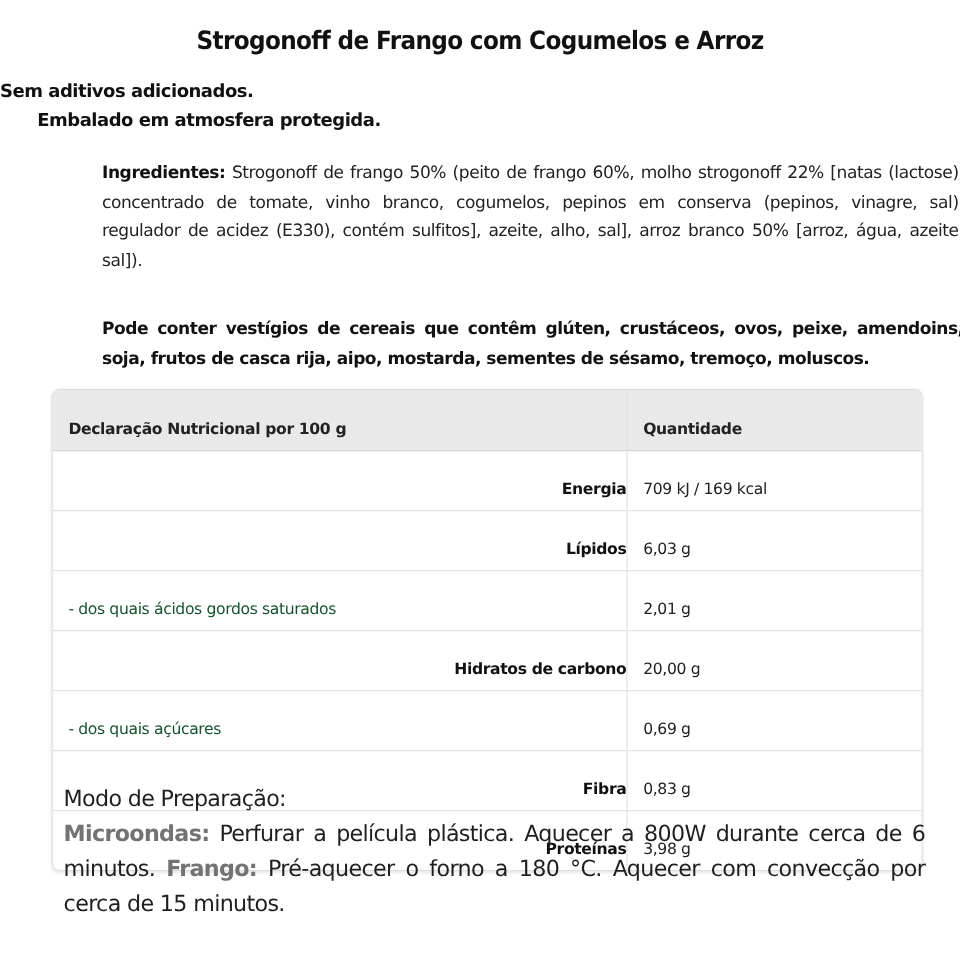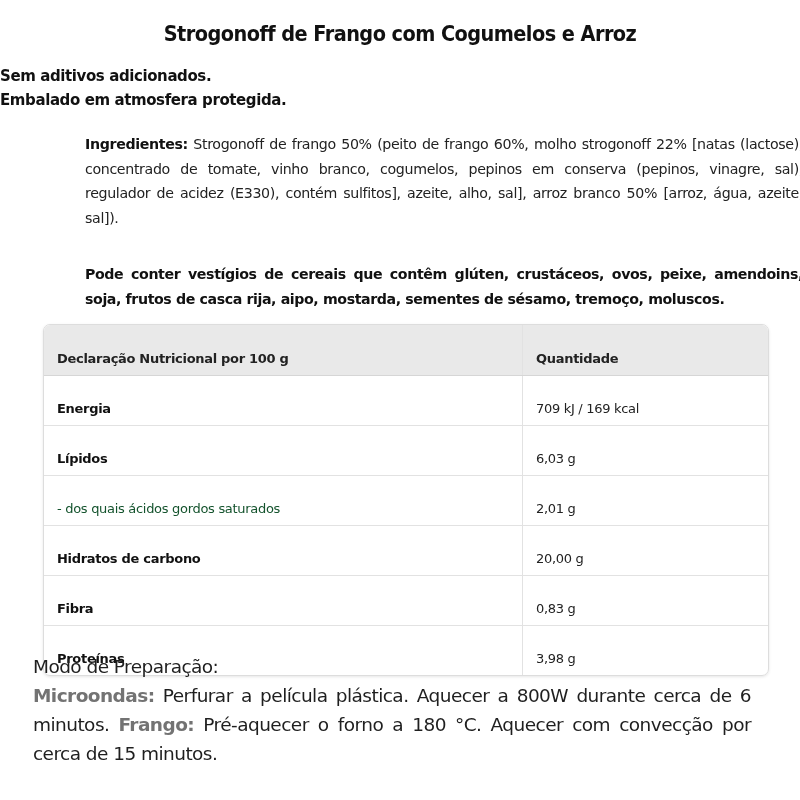--- a/index.html
+++ b/index.html
@@ -31,21 +31,21 @@
       position: absolute;
       left: 0; right: 0;
       text-align: left;
       font-family: "DejaVu Sans", sans-serif;
       font-weight: bold;
       font-size: 15px;
       letter-spacing: -0.4px;
       color: #111;
     }
     .subtitle.s1 { top: 67px; }
-    .subtitle.s2 { top: 91px; }
+    .subtitle.s2 { top: 91px; padding-left: 31px; }
 
     .para {
       position: absolute;
       left: 41px;
       width: 718px;
       font-family: "DejaVu Sans", sans-serif;
       font-size: 14.2px;
       line-height: 24.5px;
       text-align: justify;
       color: #222;
@@ -90,26 +90,26 @@
       font-weight: bold;
       height: 34px;
       color: #222;
       border-bottom: 1px solid #d6d6d6;
     }
     .nutrition th.col-name, .nutrition td.col-name {
       width: 465px;
       border-right: 1px solid #e2e2e2;
     }
     .nutrition tr:last-child td { border-bottom: none; }
-    .nutrition td.bold { font-weight: bold; color: #111; }
+    .nutrition td.bold { font-weight: bold; color: #111; text-align: right; }
     .nutrition td.sub { font-weight: normal; color: #14532d; }
 
     .prep {
       position: absolute;
-      left: 33px;
+      left: 53px;
       top: 652px;
       width: 718px;
       font-family: "DejaVu Sans", sans-serif;
       font-size: 18.5px;
       line-height: 29px;
       color: #1f1f1f;
       text-align: justify;
       letter-spacing: -0.55px;
     }
     .prep b { color: #737373; }
@@ -144,20 +144,24 @@
       </tr>
       <tr>
         <td class="col-name sub">- dos quais ácidos gordos saturados</td>
         <td>2,01 g</td>
       </tr>
       <tr>
         <td class="col-name bold">Hidratos de carbono</td>
         <td>20,00 g</td>
       </tr>
       <tr>
+        <td class="col-name sub">- dos quais açúcares</td>
+        <td>0,69 g</td>
+      </tr>
+      <tr>
         <td class="col-name bold">Fibra</td>
         <td>0,83 g</td>
       </tr>
       <tr>
         <td class="col-name bold">Proteínas</td>
         <td>3,98 g</td>
       </tr>
     </tbody>
   </table>
 </div>

